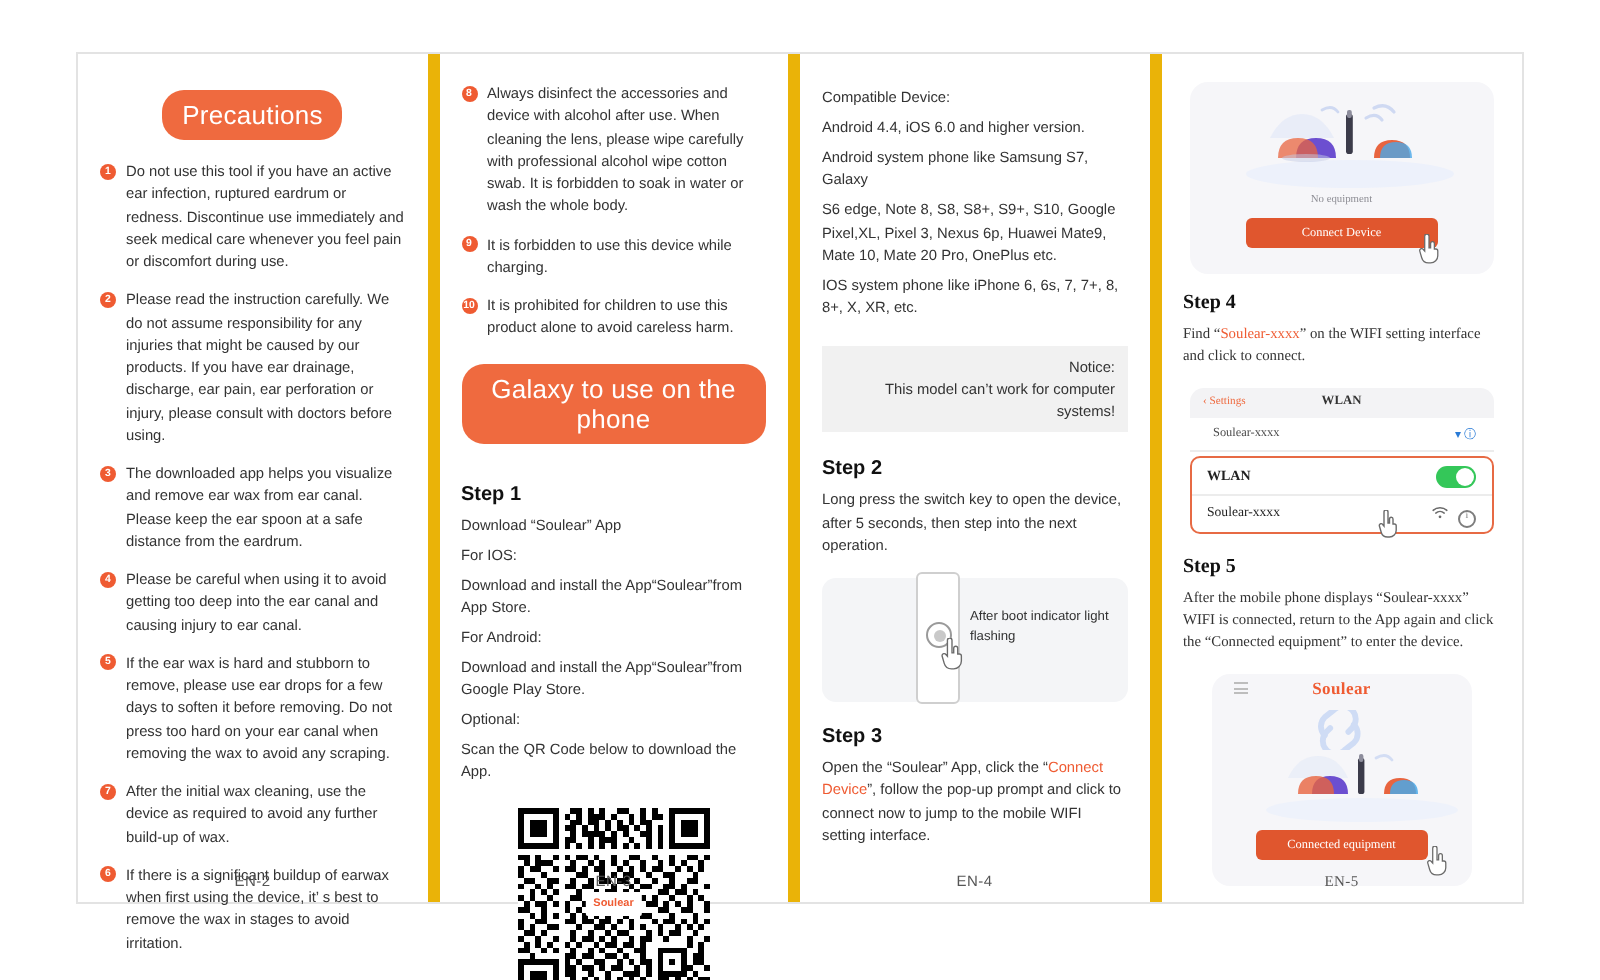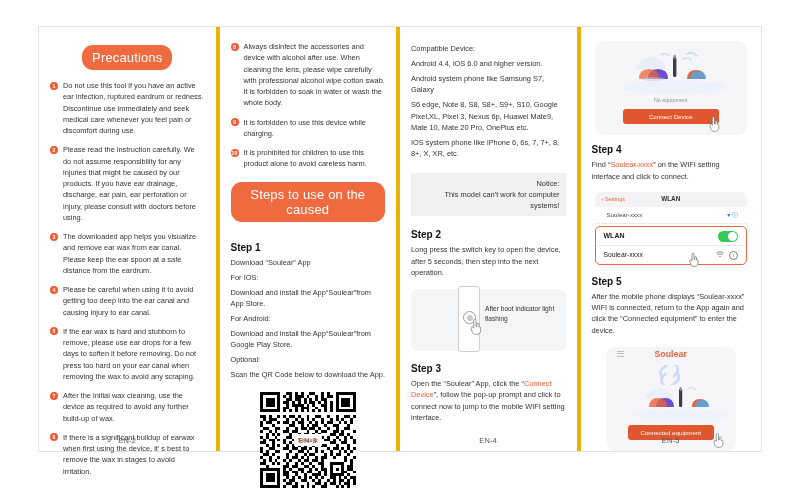--- a/index.html
+++ b/index.html
@@ -18,24 +18,24 @@
     border:1px solid #e3e3e3;
     background:#fff;
     display:flex;
     box-sizing:border-box;
   }
   .col{
     position:relative;
     width:181px;
     box-sizing:border-box;
     padding:12px 11px 0 11px;
-    border-right:4px solid #eab308;
+    border-right:6px solid #eab308;
     display:flex;flex-direction:column;
   }
-  .col:last-child{border-right:none;}
+  .col:last-child{border-right:none;font-family:Liberation Serif, serif;}
 
   .pagenum{
     position:absolute;
     bottom:6px;left:0;right:0;
     text-align:center;
     font-size:7.5px;
     color:#555;
     letter-spacing:.2px;
   }
 
@@ -282,21 +282,21 @@
     <div class="pagenum">EN-2</div>
   </div>
 
   <div class="col">
     <ul class="notes" style="margin-top:2px">
       <li><span class="num">8</span><span>Always disinfect the accessories and device with alcohol after use. When cleaning the lens, please wipe carefully with professional alcohol wipe cotton swab. It is forbidden to soak in water or wash the whole body.</span></li>
       <li><span class="num">9</span><span>It is forbidden to use this device while charging.</span></li>
       <li><span class="num">10</span><span>It is prohibited for children to use this product alone to avoid careless harm.</span></li>
     </ul>
 
-    <div class="pill wide">Steps to use on the caused</div>
+    <div class="pill wide">Galaxy to use on the phone</div>
 
     <h3 class="step">Step 1</h3>
     <p class="body tight">Download “Soulear” App</p>
     <p class="body tight">For IOS:</p>
     <p class="body tight">Download and install the App“Soulear”from App Store.</p>
     <p class="body tight">For Android:</p>
     <p class="body tight">Download and install the App“Soulear”from Google Play Store.</p>
     <p class="body tight">Optional:</p>
     <p class="body tight">Scan the QR Code below to download the App.</p>
 

